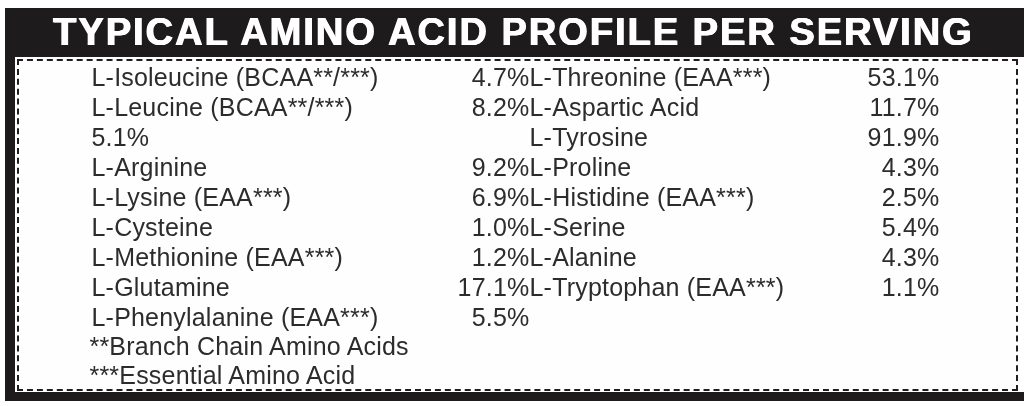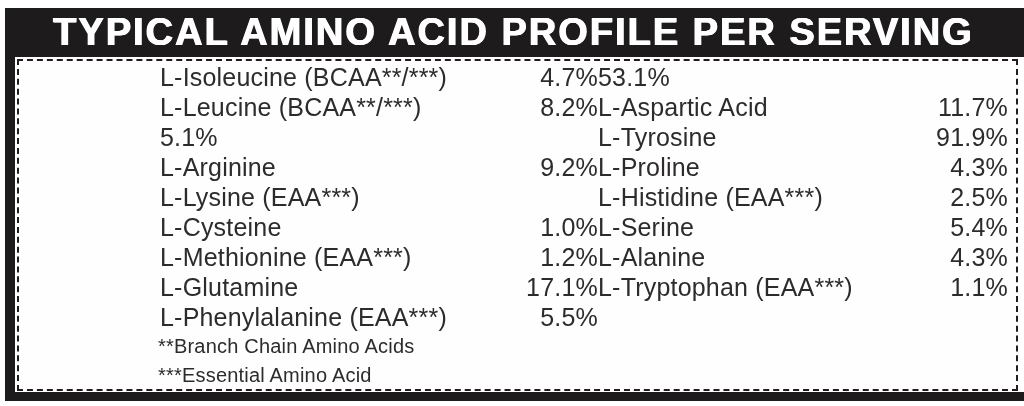--- a/index.html
+++ b/index.html
@@ -48,40 +48,40 @@
     position: absolute;
     top: 2px;
     left: 2px;
     right: 20px;
     bottom: 1px;
     border: 2px dashed #1f1d1e;
     background: #fefefe;
   }
   .columns {
     display: flex;
-    justify-content: flex-end;
+    justify-content: center;
     padding: 1px 8px 0 4px;
   }
   .col { display: flex; flex-direction: column; }
   .col-left  { width: 438px; }
   .col-right { width: 410px; }
   .row {
     display: flex;
     justify-content: space-between;
     align-items: baseline;
     font-size: 25px;
     line-height: 30px;
     color: #2d2b2c;
     white-space: nowrap;
     letter-spacing: 0.2px;
   }
   .row .val { text-align: right; }
   .footnotes { margin-top: 0; }
   .footnote {
-    font-size: 20px;
+    font-size: 25px;
     line-height: 29px;
     color: #2d2b2c;
     white-space: nowrap;
     margin-left: -2px;
     letter-spacing: 0.2px;
   }
 </style>
 </head>
 <body>
 
@@ -106,20 +106,21 @@
           </div>
           <div class="row">
             <span class="val">5.1%</span>
           </div>
           <div class="row">
             <span class="name">L-Arginine</span>
             <span class="val">9.2%</span>
           </div>
           <div class="row">
             <span class="name">L-Lysine (EAA***)</span>
+            <span class="val">6.9%</span>
           </div>
           <div class="row">
             <span class="name">L-Cysteine</span>
             <span class="val">1.0%</span>
           </div>
           <div class="row">
             <span class="name">L-Methionine (EAA***)</span>
             <span class="val">1.2%</span>
           </div>
           <div class="row">
@@ -131,20 +132,21 @@
             <span class="val">5.5%</span>
           </div>
           <div class="footnotes">
             <div class="footnote">**Branch Chain Amino Acids</div>
             <div class="footnote">***Essential Amino Acid</div>
           </div>
         </div>
 
         <div class="col col-right">
           <div class="row">
+            <span class="name">L-Threonine (EAA***)</span>
             <span class="val">53.1%</span>
           </div>
           <div class="row">
             <span class="name">L-Aspartic Acid</span>
             <span class="val">11.7%</span>
           </div>
           <div class="row">
             <span class="name">L-Tyrosine</span>
             <span class="val">91.9%</span>
           </div>

